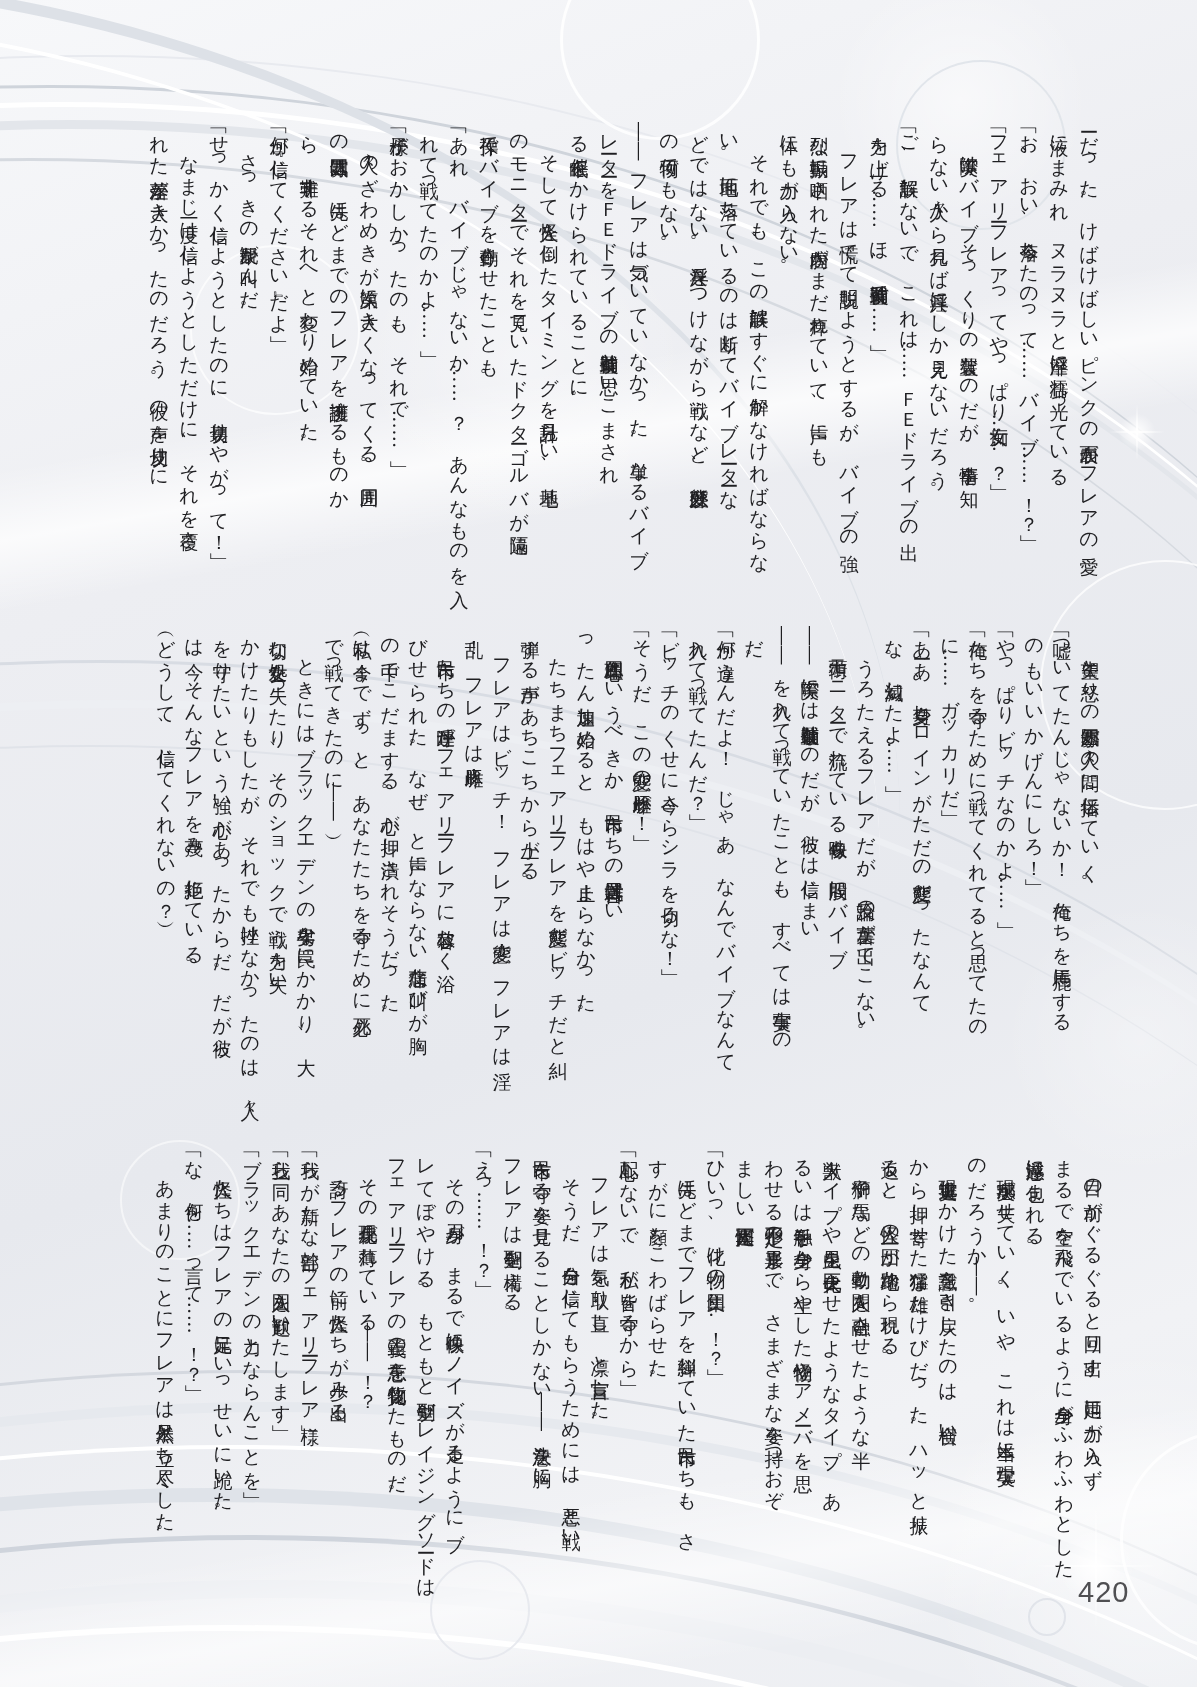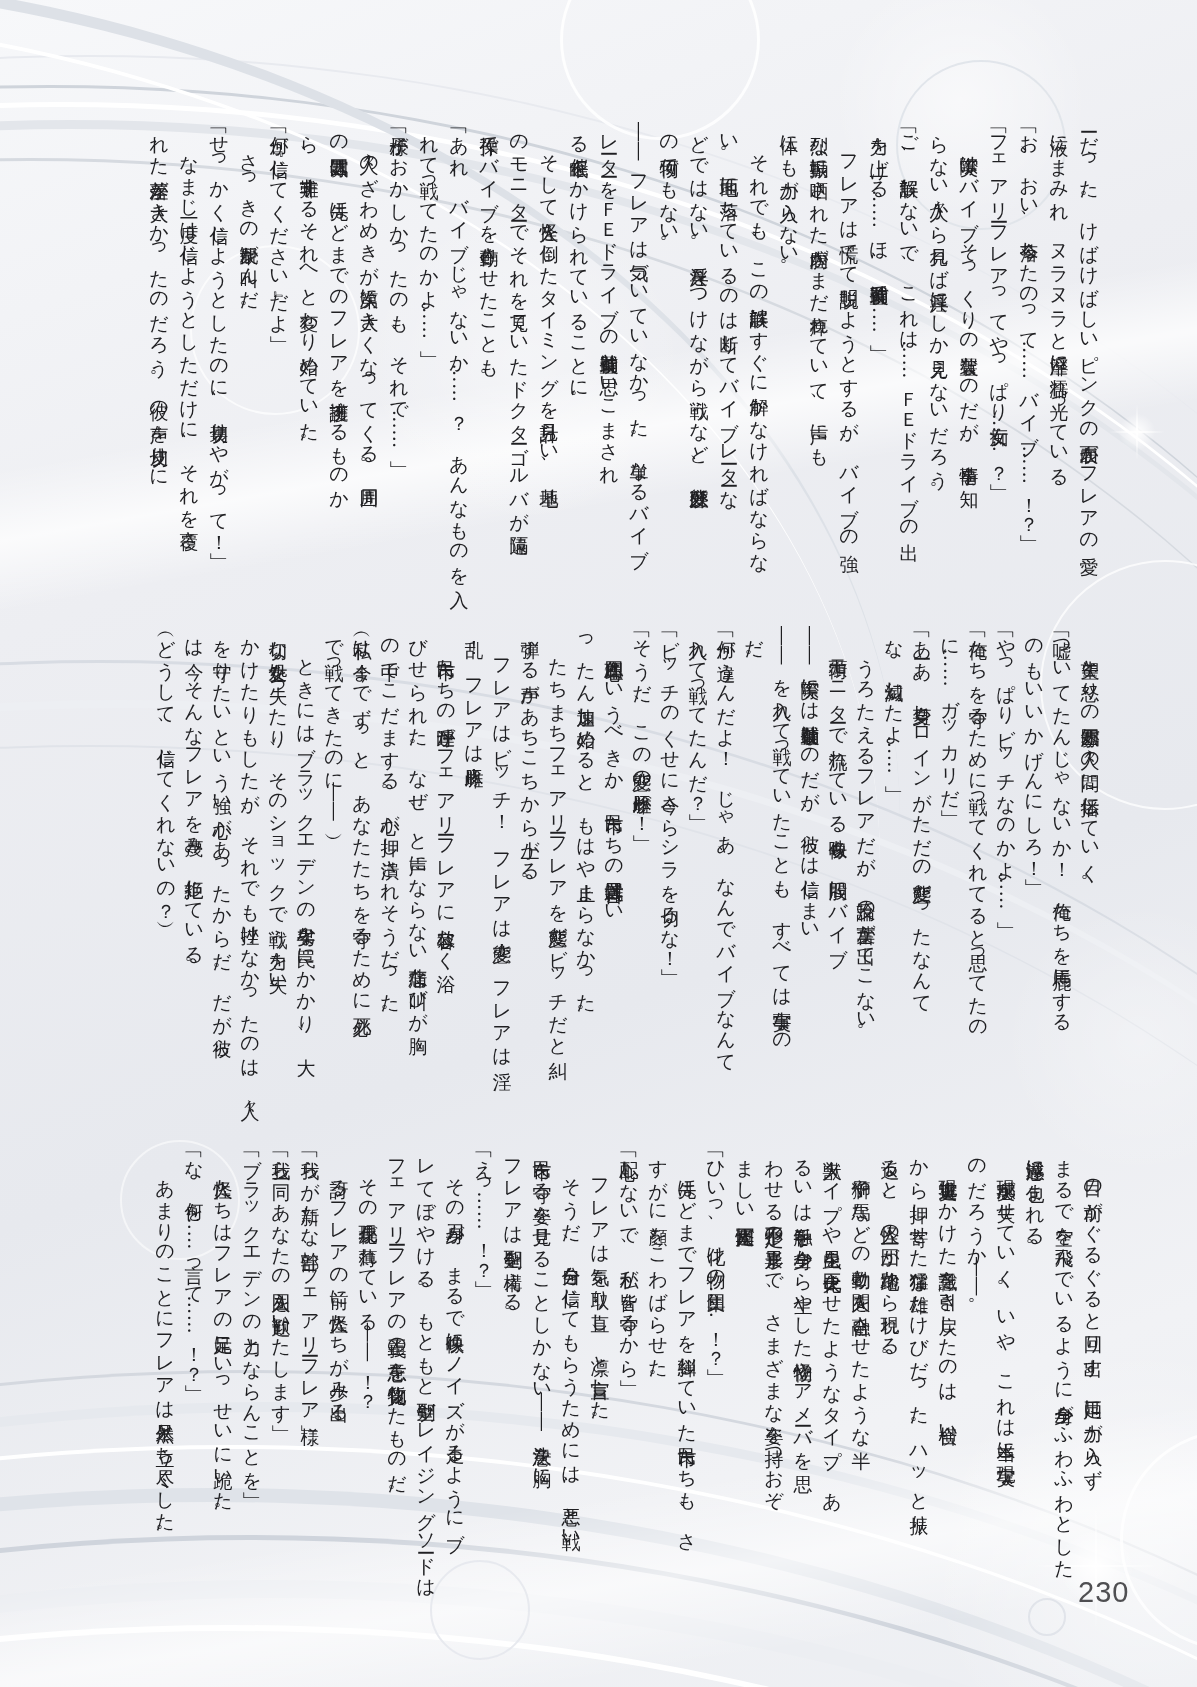--- a/index.html
+++ b/index.html
@@ -194,14 +194,14 @@
       <p>　その具現化が薄れている――！？</p>
       <p>　訝るフレアの前に怪人たちが歩み出る。</p>
       <p>「我らが新たな幹部、フェアリーフレア様」</p>
       <p>「我ら一同、あなたの入団を歓迎いたします」</p>
       <p>「ブラックエデンの力とならんことを」</p>
       <p>　怪人たちはフレアの足元にいっせいに跪いた。</p>
       <p>「な、何を……言って……！？」</p>
       <p>　あまりのことにフレアは呆然と立ち尽くした。</p>
     </div>
 
-  <div class="pagenum">230</div>
+  <div class="pagenum">420</div>
 </div>
 
 </body></html>

